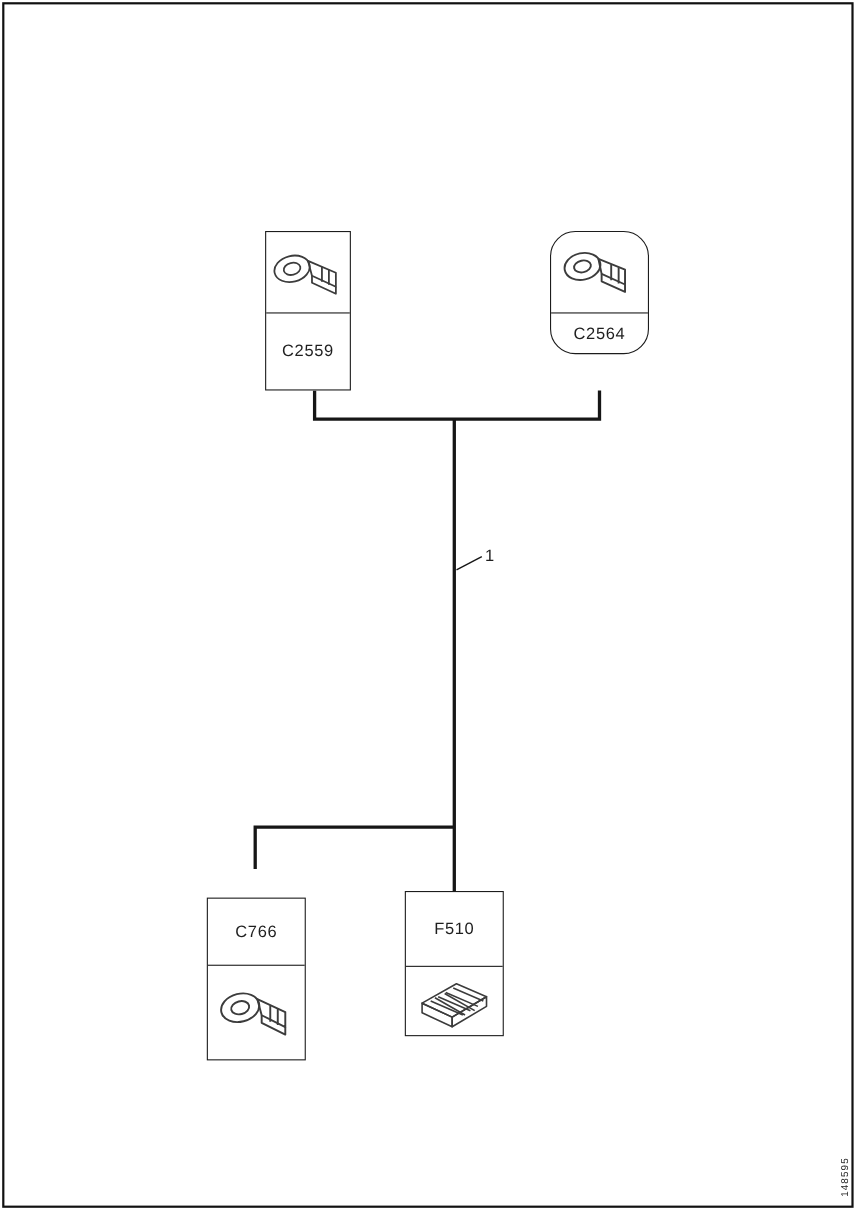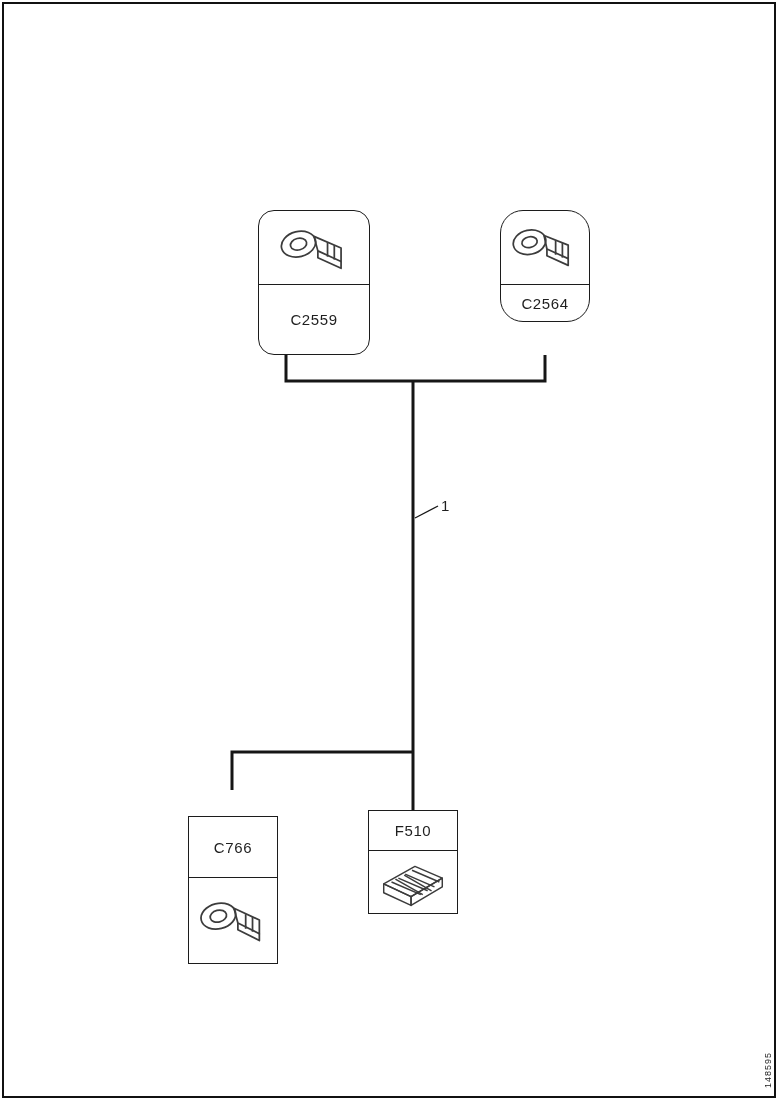--- a/index.html
+++ b/index.html
@@ -72,21 +72,21 @@
 
     <line x1="413" y1="381" x2="413" y2="811" stroke="#161616" stroke-width="3"></line>
 
     <polyline points="232,790 232,752 413,752" fill="none" stroke="#161616" stroke-width="3"></polyline>
 
     <line x1="438" y1="506" x2="415" y2="518" stroke="#161616" stroke-width="1.3"></line>
   </svg>
 
   <div class="wire-ref-label" style="left:441px; top:497px;">1</div>
 
-  <div class="conn-box" style="left:258px; top:210px; width:112px; height:145px;border-radius:16px;">
+  <div class="conn-box" style="left:241px; top:210px; width:78px; height:145px;">
     <div class="conn-cell" style="height:73px;">
       <svg class="part-icon" width="82" height="58" viewBox="0 0 84 60">
         <g stroke="#3c3c3c" fill="none" stroke-width="1.8" stroke-linejoin="round">
           <ellipse cx="26" cy="26" rx="18" ry="13" transform="rotate(-14 26 26)"></ellipse>
           <ellipse cx="26" cy="26" rx="8.5" ry="6" transform="rotate(-14 26 26)"></ellipse>
           <polygon points="42,18 70,30 70,44 46,33"></polygon>
           <path d="M56,24 L56,39"></path>
           <path d="M63,27 L63,42"></path>
           <path d="M46,33 L46,40 L70,51 L70,44"></path>
         </g>
@@ -126,21 +126,21 @@
           <ellipse cx="27" cy="25" rx="8.5" ry="6" transform="rotate(-14 27 25)"></ellipse>
           <polygon points="43,17 69,29 69,43 47,32"></polygon>
           <path d="M55,23 L55,38"></path>
           <path d="M62,26 L62,41"></path>
           <path d="M47,32 L47,39 L69,50 L69,43"></path>
         </g>
       </svg>
     </div>
   </div>
 
-  <div class="conn-box" style="left:368px; top:810px; width:90px; height:104px;">
+  <div class="conn-box" style="left:368px; top:810px; width:90px; height:132px;">
     <div class="conn-cell" style="height:68px;">
       <span class="conn-label">F510</span>
     </div>
     <div class="conn-cell cell-divider-top" style="flex:1;">
       <svg class="part-icon" width="82" height="62" viewBox="0 0 84 60">
         <g stroke="#3c3c3c" fill="none" stroke-width="1.5" stroke-linejoin="round">
           <polygon points="12,32 44,14 72,26 40,45"></polygon>
           <polygon points="12,32 12,41 40,54 40,45"></polygon>
           <polygon points="72,26 72,35 40,54 40,45"></polygon>
           <path d="M20,30 L50,43"></path>

